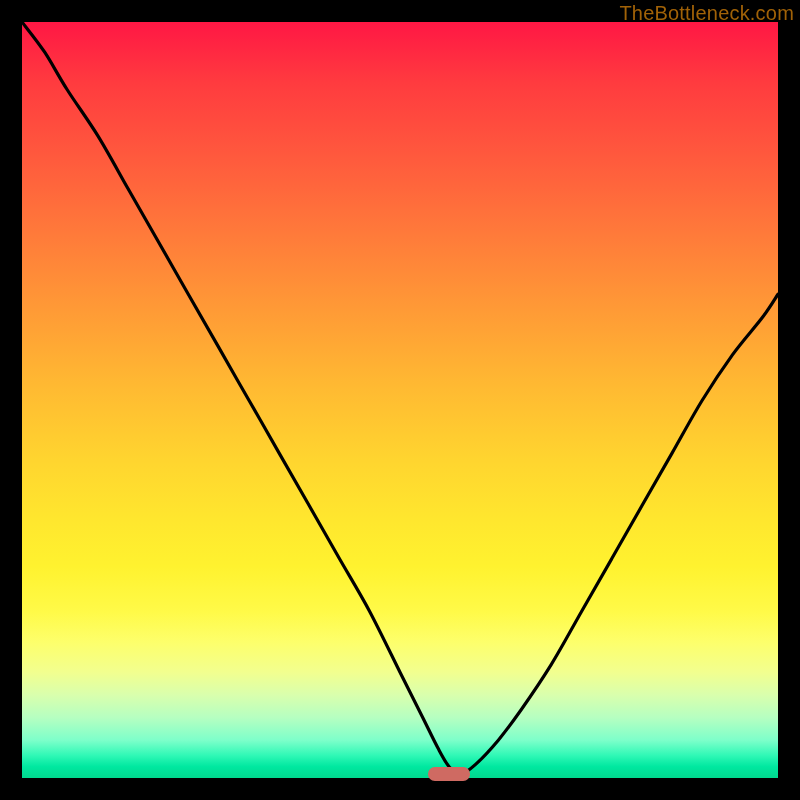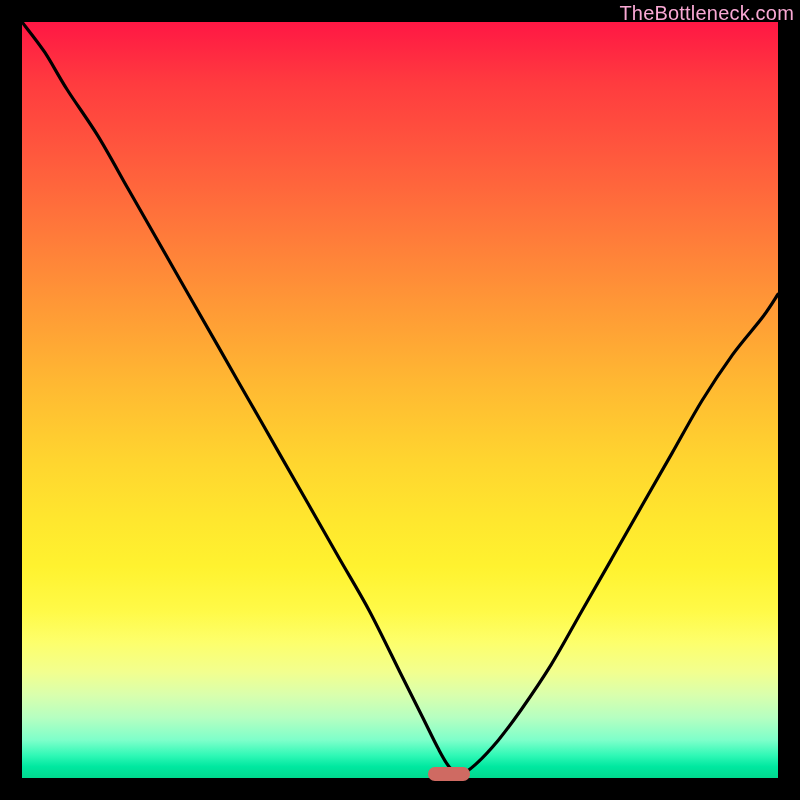--- a/index.html
+++ b/index.html
@@ -44,21 +44,21 @@
       #7dffca 95%,
       #30f8b6 97%,
       #00e8a0 98.5%,
       #00d98e 100%
     );
   }
   .watermark {
     position: absolute;
     top: 2px;
     right: 6px;
-    color: #f9a8d4;
+    color: #a16207;
     font-size: 20px;
     font-weight: 500;
     letter-spacing: 0.2px;
     user-select: none;
   }
   svg.curve {
     position: absolute;
     left: 0;
     top: 0;
     width: 756px;

